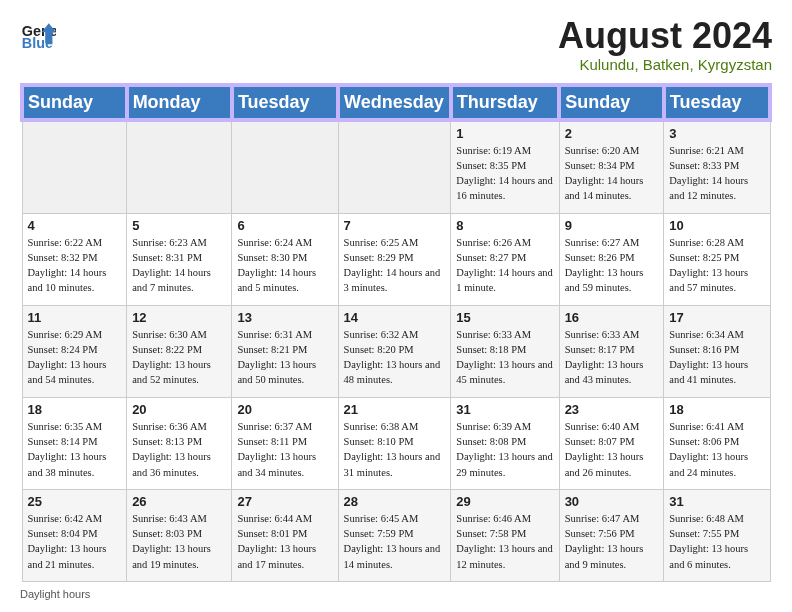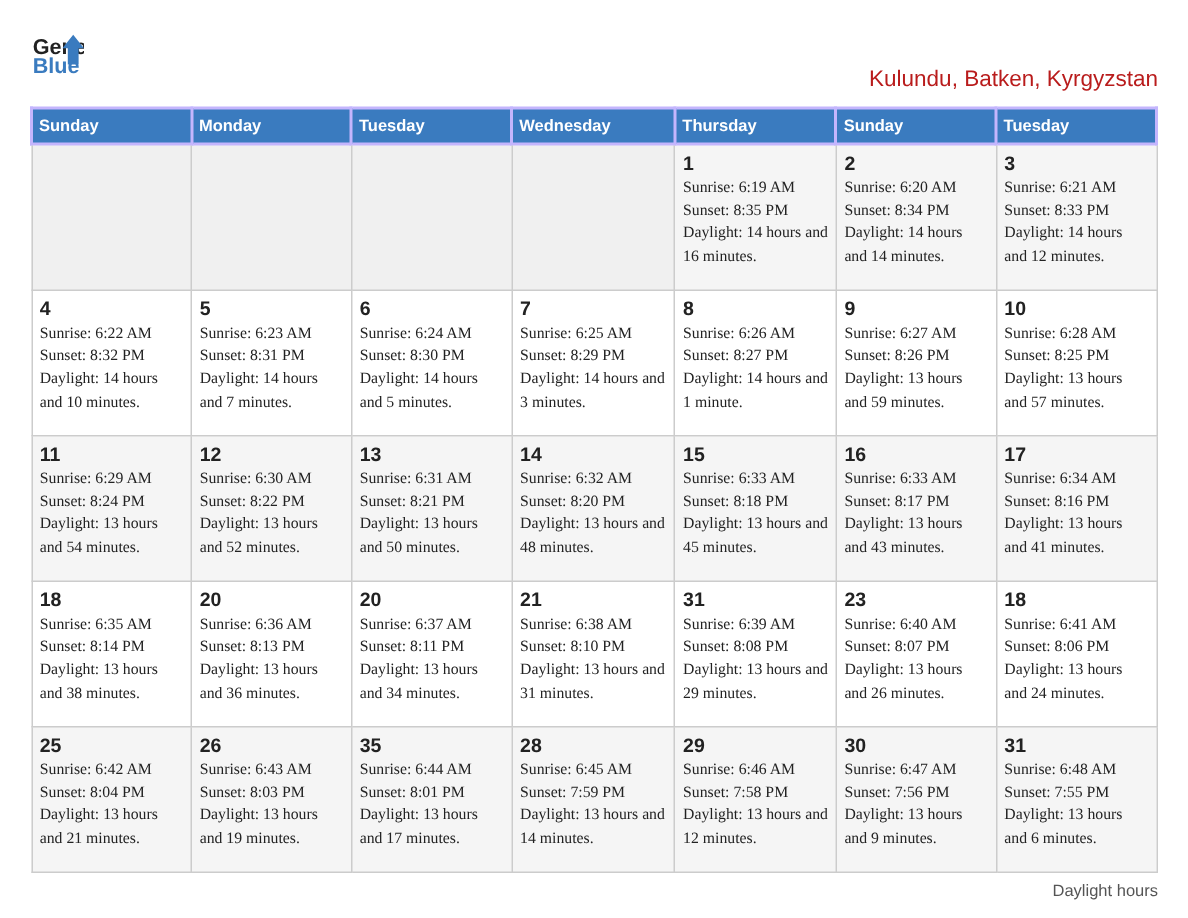--- a/index.html
+++ b/index.html
@@ -36,38 +36,37 @@
       text-align: right;
     }
     .month-title {
       font-size: 36px;
       font-weight: bold;
       color: #222;
       line-height: 1.1;
     }
     .location {
       font-size: 15px;
-      color: #b91c1c;
-      margin-top: 28px;
+      color: #4d7c0f;
     }
     .calendar-table {
       width: 100%;
       border-collapse: collapse;
       flex: 1;
     }
     .calendar-table thead tr {
       background: #3a7bbf;
       color: #fff;
     }
     .calendar-table thead th {
       padding: 5px 4px;
-      font-size: 11px;
+      font-size: 18px;
       font-weight: bold;
       text-align: left;
-      border: 2px solid #c4b5fd;
+      border: 4px solid #c4b5fd;
     }
     .calendar-table tbody tr td {
       border: 1px solid #ccc;
       vertical-align: top;
       padding: 4px 5px;
       font-size: 10.5px;
       color: #222;
       width: 113px;
       height: 82px;
       background: #fff;
@@ -85,36 +84,37 @@
       margin-bottom: 2px;
     }
     .day-detail {
       line-height: 1.45;
       font-family: Liberation Serif, serif;
     }
     .footer-note {
       font-size: 11px;
       color: #555;
       margin-top: 6px;
-      text-align: right;
+      text-align: left;
     }
   </style>
 </head>
 <body>
 
 <div class="page">
   <div class="header">
     <div class="logo">
       <svg class="logo-icon" viewBox="0 0 40 40">
         <text x="2" y="22" font-size="16" font-weight="bold" fill="#222" font-family="Arial">General</text>
         <text x="2" y="36" font-size="16" font-weight="bold" fill="#3a7bbf" font-family="Arial">Blue</text>
         <polygon points="32,8 40,18 36,18 36,30 28,30 28,18 24,18" fill="#3a7bbf"></polygon>
       </svg>
     </div>
     <div class="title-block">
+      <div class="month-title">August 2024</div>
       <div class="location">Kulundu, Batken, Kyrgyzstan</div>
     </div>
   </div>
 
   <table class="calendar-table">
     <thead>
       <tr>
         <th>Sunday</th>
         <th>Monday</th>
         <th>Tuesday</th>
@@ -236,21 +236,21 @@
         <tr>
           <td>
             <span class="day-num">25</span>
             <div class="day-detail">Sunrise: 6:42 AM<br>Sunset: 8:04 PM<br>Daylight: 13 hours and 21 minutes.</div>
           </td>
           <td>
             <span class="day-num">26</span>
             <div class="day-detail">Sunrise: 6:43 AM<br>Sunset: 8:03 PM<br>Daylight: 13 hours and 19 minutes.</div>
           </td>
           <td>
-            <span class="day-num">35</span>
+            <span class="day-num">27</span>
             <div class="day-detail">Sunrise: 6:44 AM<br>Sunset: 8:01 PM<br>Daylight: 13 hours and 17 minutes.</div>
           </td>
           <td>
             <span class="day-num">28</span>
             <div class="day-detail">Sunrise: 6:45 AM<br>Sunset: 7:59 PM<br>Daylight: 13 hours and 14 minutes.</div>
           </td>
           <td>
             <span class="day-num">29</span>
             <div class="day-detail">Sunrise: 6:46 AM<br>Sunset: 7:58 PM<br>Daylight: 13 hours and 12 minutes.</div>
           </td>

